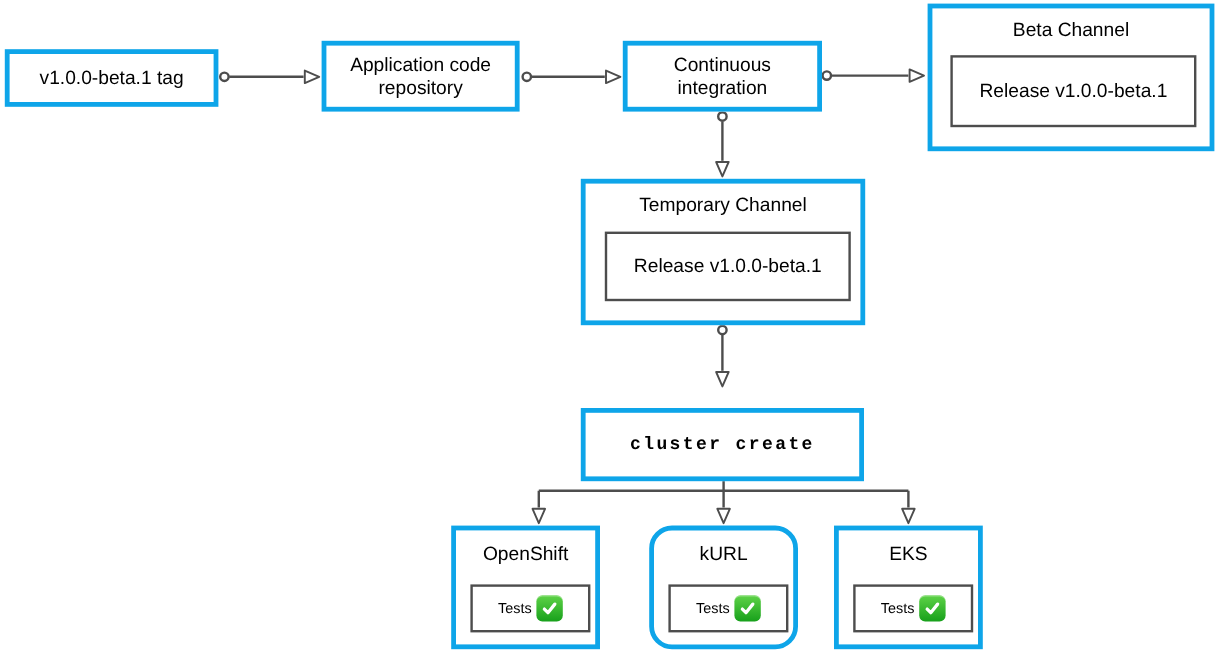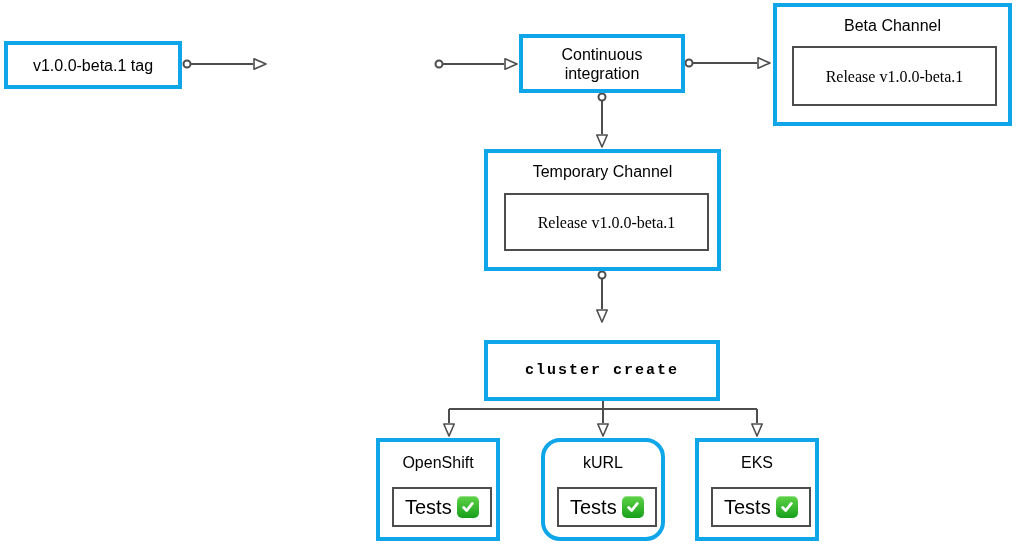--- a/index.html
+++ b/index.html
@@ -72,33 +72,32 @@
     box-sizing: border-box;
     background: #ffffff;
     border: 2px solid #4d4d4d;
   }
   .release-box {
     display: flex;
     align-items: center;
     justify-content: center;
     text-align: right;
     font-size: 16px;
-    font-family: Liberation Serif, serif;
   }
   .cluster-title {
     margin-top: 11px;
     text-align: center;
     font-size: 16px;
   }
   .tests-box {
     display: flex;
     align-items: center;
     justify-content: space-between;
-    padding: 0 11px;
-    font-size: 20px;
+    padding: 0 21px;
+    font-size: 12px;
   }
   .check-icon {
     width: 22px;
     height: 22px;
     border-radius: 5px;
     background: linear-gradient(180deg, #5fd348 0%, #17a01b 100%);
     box-shadow: inset 0 1px 0 rgba(255,255,255,0.35);
     display: flex;
     align-items: center;
     justify-content: center;
@@ -142,20 +141,23 @@
       <path class="arrow" d="M443.8 424 L449 436 L454.2 424 Z"></path>
       <path class="arrow" d="M597.8 424 L603 436 L608.2 424 Z"></path>
       <path class="arrow" d="M751.8 424 L757 436 L762.2 424 Z"></path>
     </g>
   </svg>
 
   <div class="node simple" style="left:4px; top:41px; width:178px; height:48px;">
     <span class="lbl">v1.0.0-beta.1 tag</span>
   </div>
 
+  <div class="node simple" style="left:268px; top:34px; width:165px; height:59px;">
+    <span class="lbl wrap-repo">Application code repository</span>
+  </div>
 
   <div class="node simple" style="left:519px; top:34px; width:166px; height:59px;">
     <span class="lbl wrap-ci">Continuous integration</span>
   </div>
 
   <div class="node" style="left:773px; top:3px; width:239px; height:123px;">
     <div class="channel-title">Beta Channel</div>
     <div class="inner-box release-box" style="left:15px; top:39px; width:205px; height:60px;">
       <span>Release v1.0.0-beta.1</span>
     </div>

